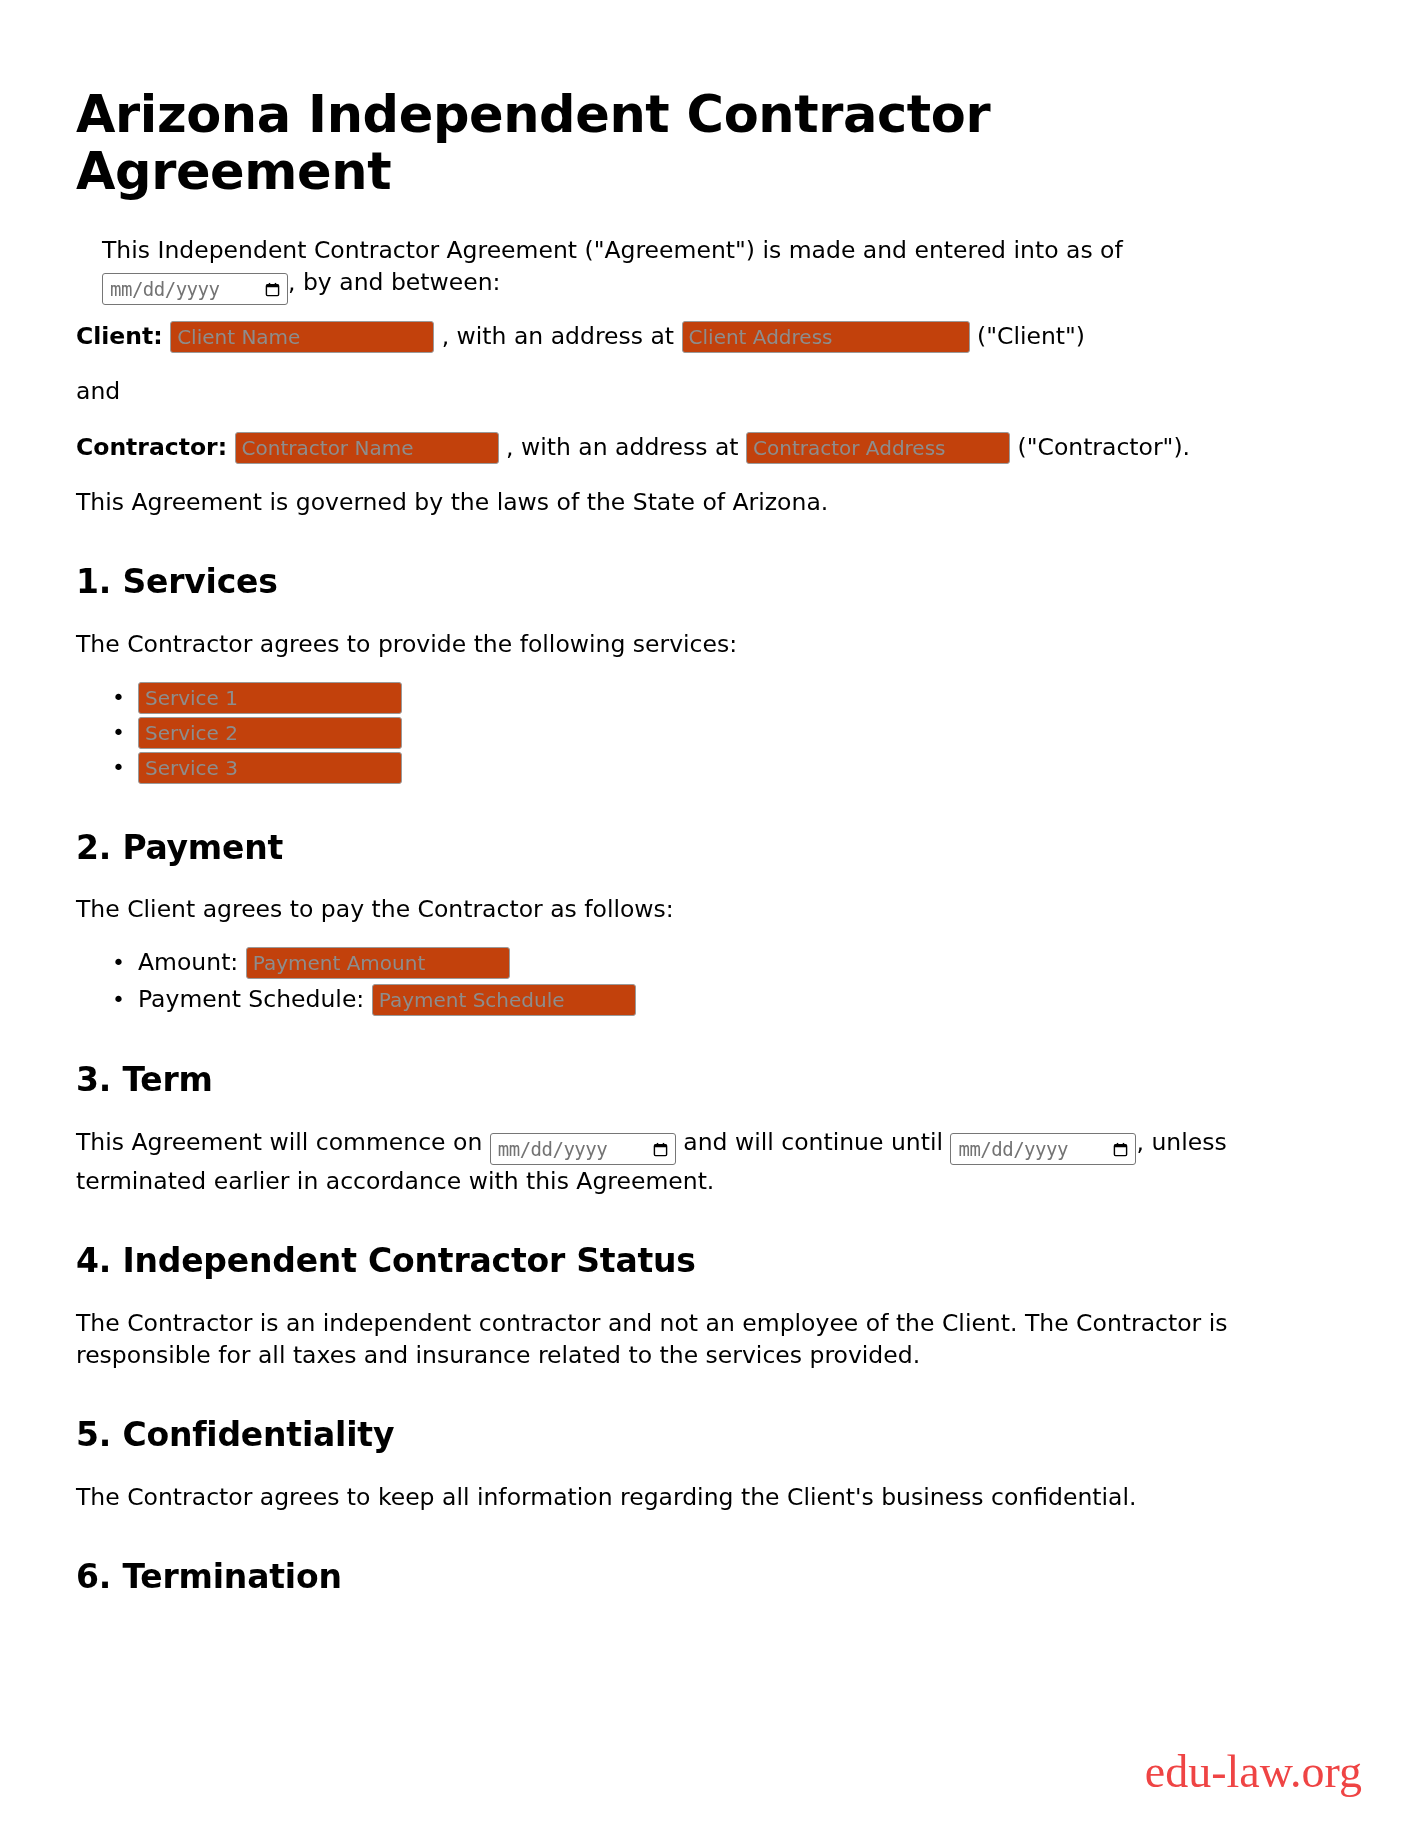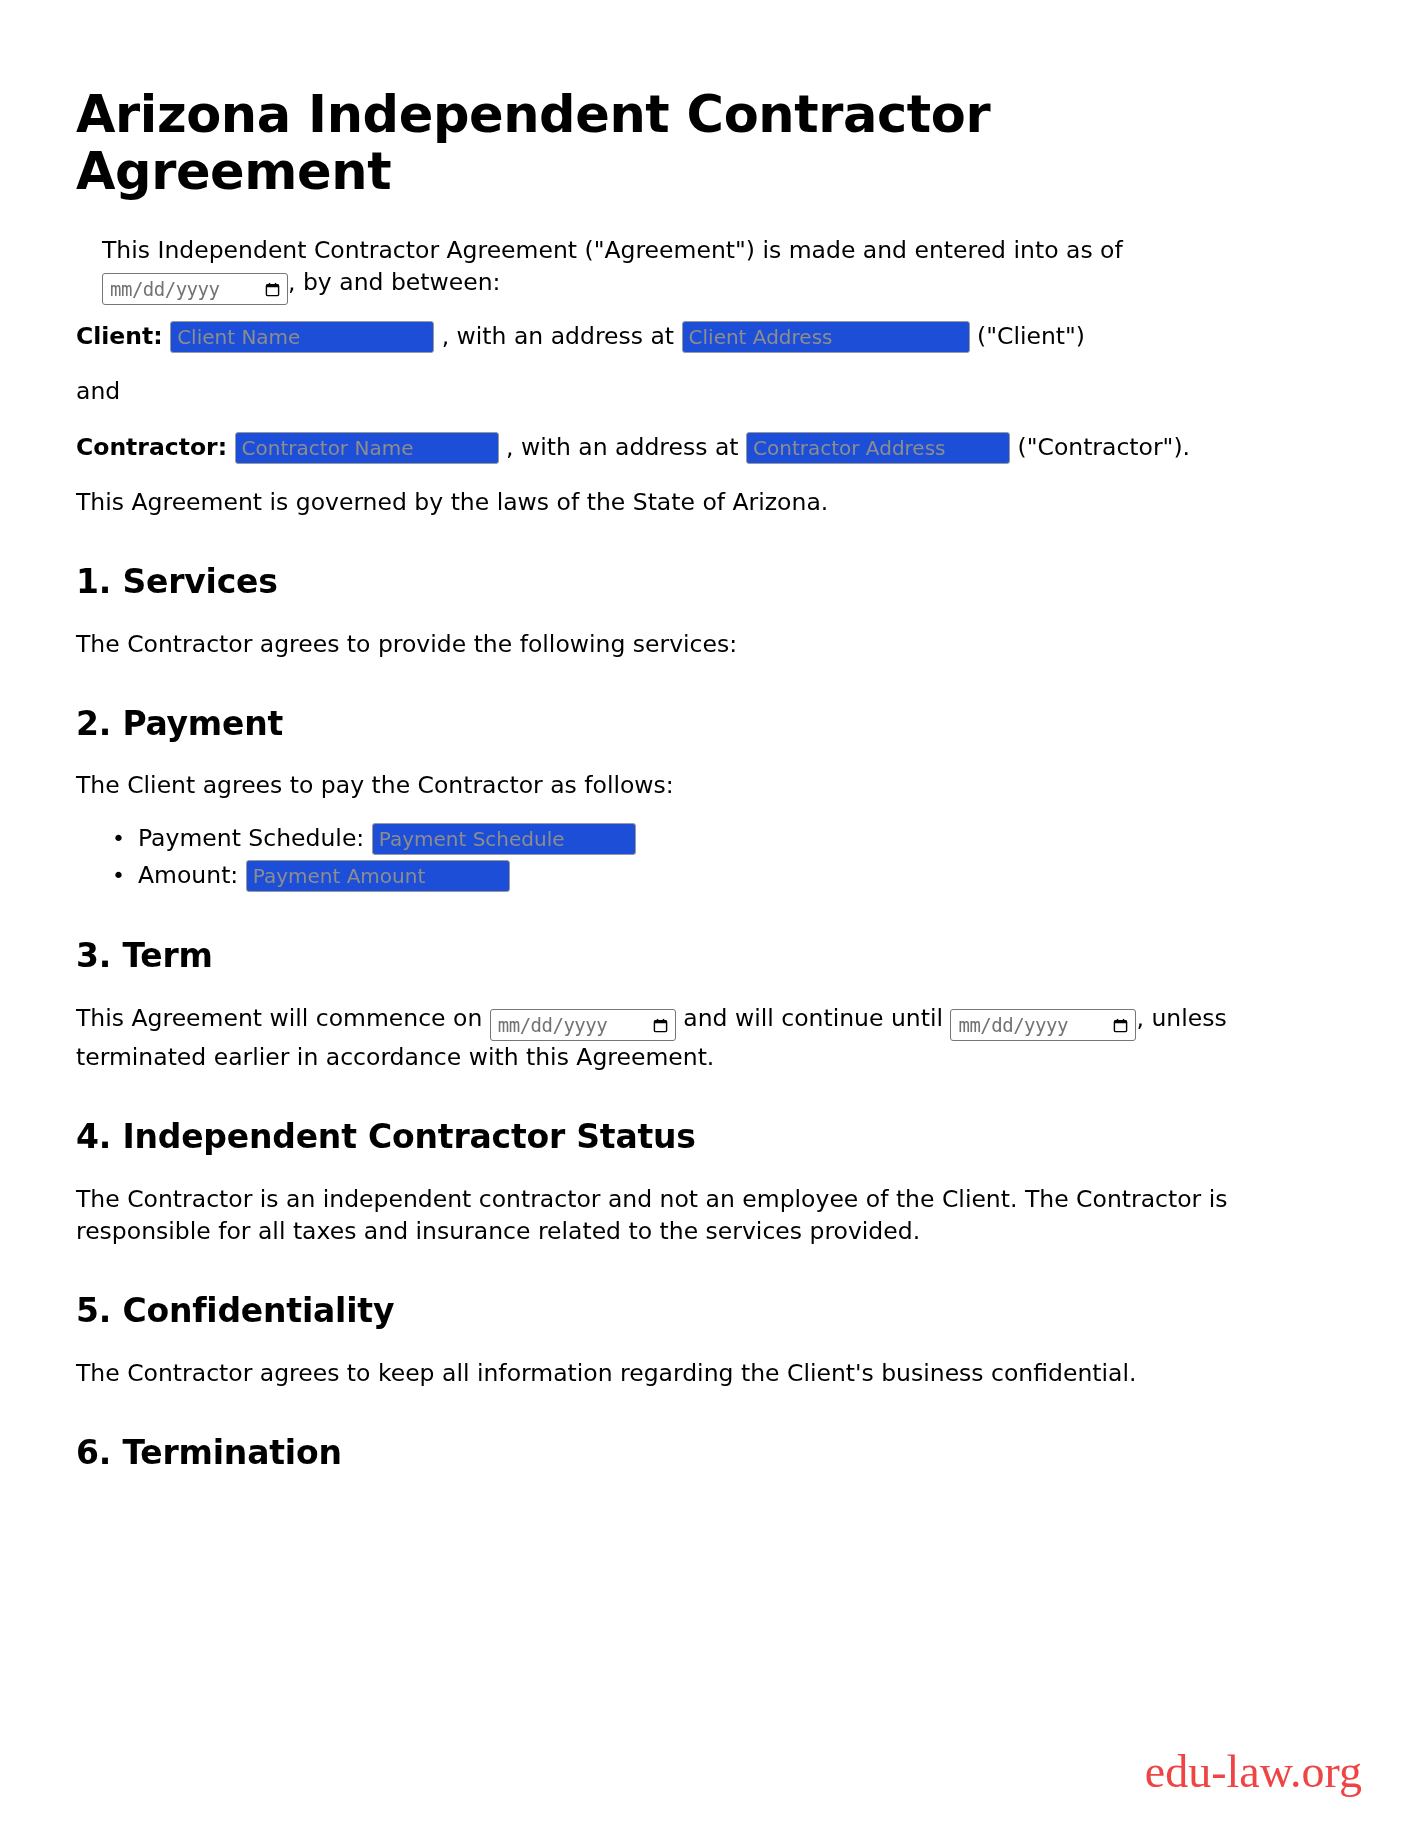--- a/index.html
+++ b/index.html
@@ -51,21 +51,21 @@
     line-height: 1.45;
     margin: 0 0 22px 0;
   }
   .inline-row b { font-weight: bold; }
 
   
   input.txt {
     font-family: "DejaVu Sans", sans-serif;
     font-size: 20px;
     color: #000;
-    background: #1d4ed8;
+    background: #c2410c;
     border: 1px solid #9a9a9a;
     border-radius: 3px;
     padding: 3px 6px;
     box-sizing: border-box;
     vertical-align: baseline;
     outline: none;
   }
   input.txt::placeholder { color: #8d8d8d; opacity: 1; }
 
   .w-client-name   { width: 264px; }
@@ -177,31 +177,42 @@
     <input class="txt w-contractor-name" type="text" placeholder="Contractor Name" style="">
     <span>, with an address at</span>
     <input class="txt w-contractor-addr" type="text" placeholder="Contractor Address" style="">
     <span>("Contractor").</span>
   </div>
 
   <p class="body-text">This Agreement is governed by the laws of the State of Arizona.</p>
 
   <h2 class="section-title">1. Services</h2>
   <p class="body-text">The Contractor agrees to provide the following services:</p>
+  <ul class="doc-list">
+    <li>
+      <input class="txt w-service" type="text" placeholder="Service 1" style="">
+    </li>
+    <li>
+      <input class="txt w-service" type="text" placeholder="Service 2" style="">
+    </li>
+    <li>
+      <input class="txt w-service" type="text" placeholder="Service 3" style="">
+    </li>
+  </ul>
 
   <h2 class="section-title">2. Payment</h2>
   <p class="body-text">The Client agrees to pay the Contractor as follows:</p>
   <ul class="doc-list labeled">
     <li>
+      <span>Amount:</span>
+      <input class="txt w-pay-amount" type="text" placeholder="Payment Amount" style="">
+    </li>
+    <li>
       <span>Payment Schedule:</span>
       <input class="txt w-pay-schedule" type="text" placeholder="Payment Schedule" style="">
-    </li>
-    <li>
-      <span>Amount:</span>
-      <input class="txt w-pay-amount" type="text" placeholder="Payment Amount" style="">
     </li>
   </ul>
 
   <h2 class="section-title">3. Term</h2>
   <p class="body-text">
     <span>This Agreement will commence on</span>
     <span class="dateinput">
       <span class="dtext">mm/dd/yyyy</span>
       <svg class="cal-glyph" viewBox="0 0 16 16" aria-hidden="true">
         <rect x="1.5" y="3" width="13" height="11.5" rx="1.2" fill="none" stroke="#000" stroke-width="1.5"></rect>

